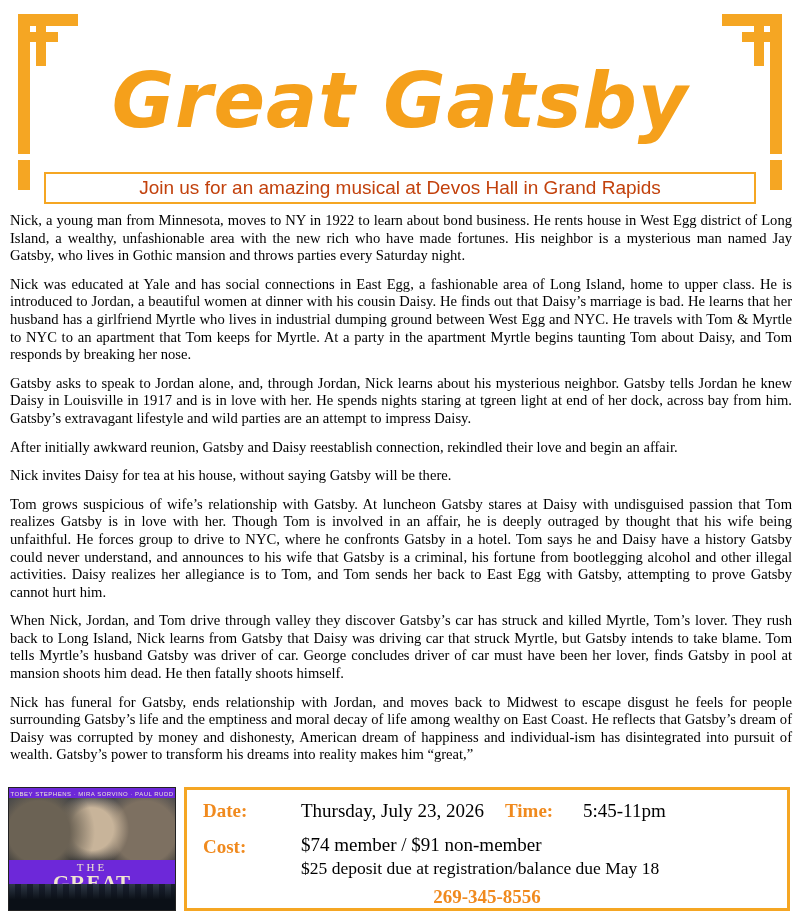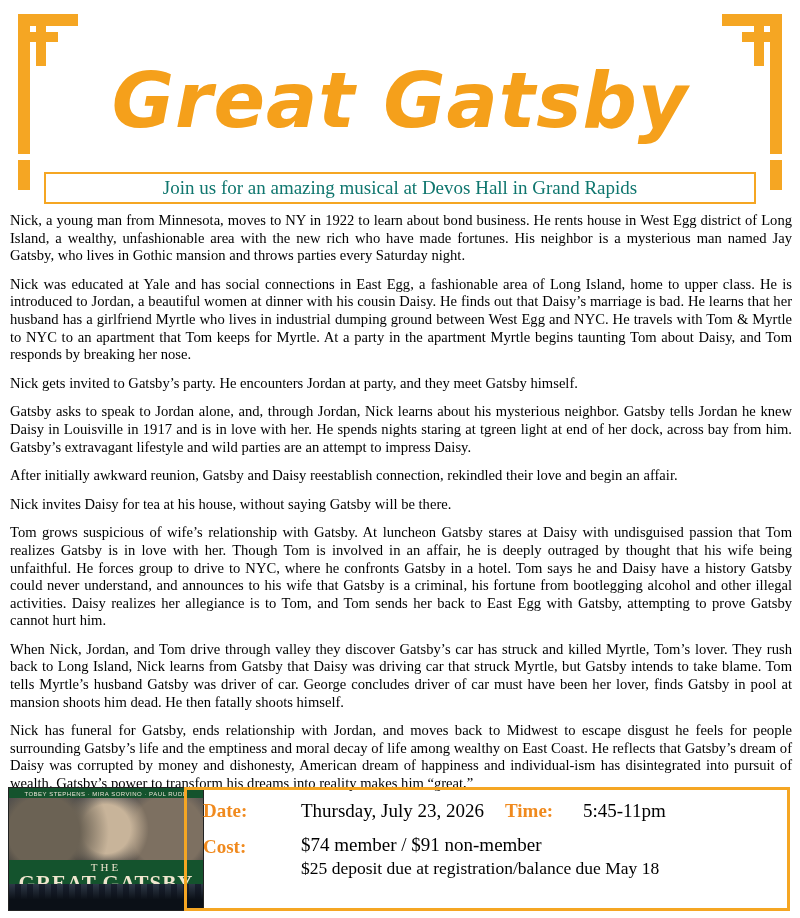--- a/index.html
+++ b/index.html
@@ -68,23 +68,23 @@
     top: 172px;
     width: 712px;
     height: 32px;
     border: 2px solid #F5A623;
     box-sizing: border-box;
     display: flex;
     align-items: center;
     justify-content: center;
   }
   .subtitle-text {
-    font-family: Liberation Serif, serif;
-    font-size: 19px;
-    color: #0f766e;
+    font-family: Liberation Sans, sans-serif;
+    font-size: 19px;
+    color: #c2410c;
     line-height: 22px;
   }
 
   
   .body-copy {
     position: absolute;
     left: 10px;
     top: 212px;
     width: 782px;
   }
@@ -104,23 +104,23 @@
     position: absolute;
     left: 0;
     top: 787px;
     width: 800px;
     height: 131px;
   }
   .poster {
     position: absolute;
     left: 8px;
     top: 0;
-    width: 196px;
+    width: 168px;
     height: 124px;
-    background: #14532d;
+    background: #6d28d9;
     overflow: hidden;
     border: 1px solid #222;
     box-sizing: border-box;
   }
   .poster .credits {
     position: absolute;
     top: 3px;
     left: 0;
     width: 100%;
     text-align: center;
@@ -225,21 +225,20 @@
 
   <div class="title">Great Gatsby</div>
 
   <div class="subtitle-box">
     <div class="subtitle-text">Join us for an amazing musical at Devos Hall in Grand Rapids</div>
   </div>
 
   <div class="body-copy">
     <p>Nick, a young man from Minnesota, moves to NY in 1922 to learn about bond business. He rents house in West Egg district of Long Island, a wealthy, unfashionable area with the new rich who have made fortunes.  His neighbor is a mysterious man named Jay Gatsby, who lives in Gothic mansion and throws parties every Saturday night.</p>
     <p>Nick was educated at Yale and has social connections in East Egg, a fashionable area of Long Island, home to upper class. He is introduced to Jordan, a beautiful women at dinner with his cousin Daisy.  He finds out that Daisy’s marriage is bad.  He learns that her husband has a girlfriend Myrtle who lives in industrial dumping ground between West Egg and NYC.  He travels with Tom  &amp; Myrtle to NYC to an apartment that Tom keeps for Myrtle.  At a party in the apartment Myrtle begins taunting Tom about Daisy, and Tom responds by breaking her nose.</p>
-    <p>Nick gets invited to Gatsby’s party.  He encounters Jordan at party, and they meet Gatsby himself.</p>
     <p>Gatsby asks to speak to Jordan alone, and, through Jordan, Nick learns about his mysterious neighbor. Gatsby tells Jordan he knew Daisy in Louisville in 1917 and is in love with her. He spends nights staring at tgreen light at end of her dock, across bay from him.  Gatsby’s extravagant lifestyle and wild parties are an attempt to impress Daisy.</p>
     <p>After initially awkward reunion, Gatsby and Daisy reestablish connection, rekindled their love and begin an affair.</p>
     <p>Nick invites Daisy for tea at his house, without saying Gatsby will be there.</p>
     <p>Tom grows suspicious of wife’s relationship with Gatsby. At luncheon Gatsby stares at Daisy with undisguised passion that Tom realizes Gatsby is in love with her. Though Tom is involved in an affair, he is deeply outraged by thought that his wife being unfaithful.  He forces group to drive to NYC, where he confronts Gatsby in a hotel.  Tom says he and Daisy have a history Gatsby could never understand, and announces to his wife that Gatsby is a criminal, his fortune from bootlegging alcohol and other illegal activities. Daisy realizes her allegiance is to Tom, and Tom sends her back to East Egg with Gatsby, attempting to prove Gatsby cannot hurt him.</p>
     <p>When Nick, Jordan, and Tom drive through valley they discover Gatsby’s car has struck and killed Myrtle, Tom’s lover. They rush back to Long Island, Nick learns from Gatsby that Daisy was driving car that struck Myrtle, but Gatsby intends to take blame. Tom tells Myrtle’s husband Gatsby was driver of car. George concludes driver of car must have been her lover, finds  Gatsby in pool at mansion shoots him dead. He then fatally shoots himself.</p>
     <p>Nick has funeral for Gatsby, ends relationship with Jordan, and moves back to Midwest to escape disgust he feels for people surrounding Gatsby’s life and the emptiness and moral decay of life among wealthy on East Coast. He reflects that Gatsby’s dream of Daisy was corrupted by money and dishonesty, American dream of happiness and individual-ism has disintegrated into pursuit of wealth. Gatsby’s power to transform his dreams into reality makes him “great,”</p>
   </div>
 
   <div class="bottom">
 
@@ -257,16 +256,17 @@
       <div class="info-row lbl r-date">Date:</div>
       <div class="info-row val v-date">Thursday, July 23, 2026</div>
 
       <div class="info-row lbl r-time">Time:</div>
       <div class="info-row val v-time">5:45-11pm</div>
 
       <div class="info-row lbl r-cost">Cost:</div>
       <div class="info-row val v-cost1">$74 member / $91 non-member</div>
       <div class="info-row val v-cost2">$25 deposit due at registration/balance due May 18</div>
 
+      <div class="phone">269-345-8556</div>
     </div>
 
   </div>
 </div>
 
 </body></html>

